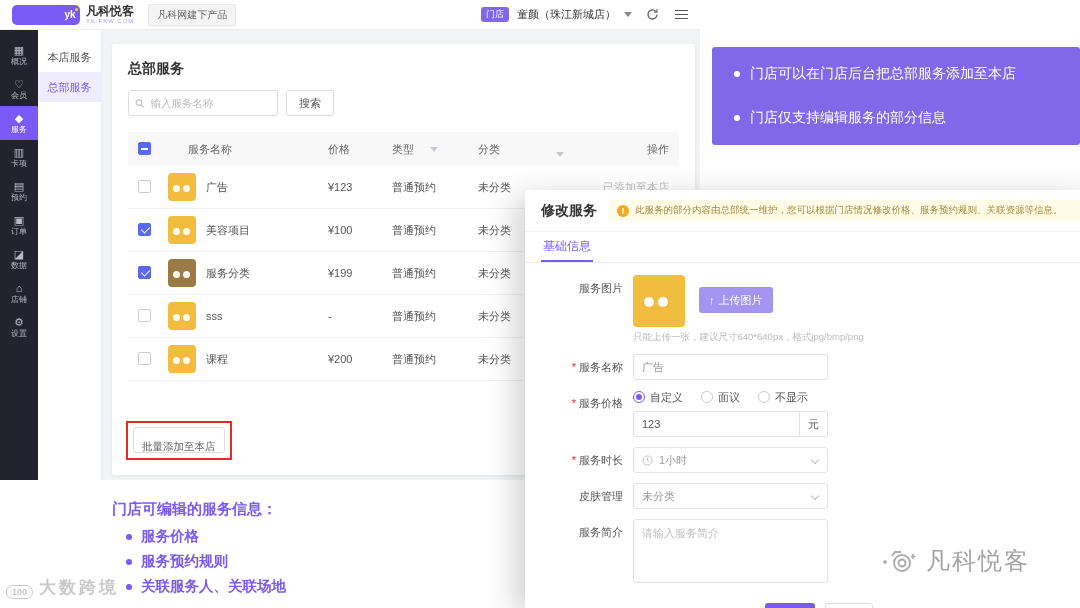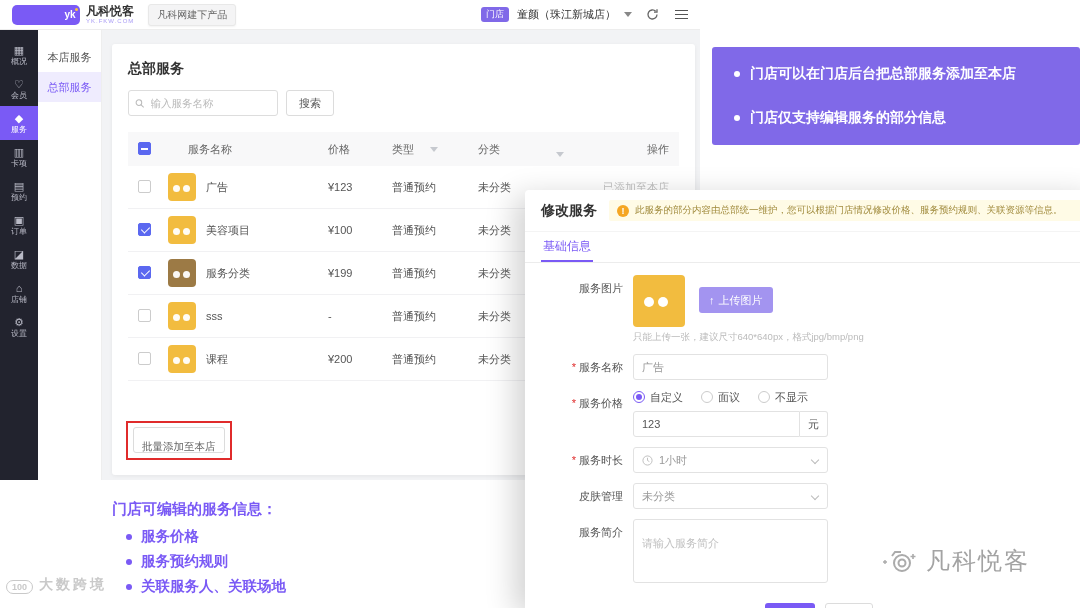--- a/index.html
+++ b/index.html
@@ -79,21 +79,21 @@
   .thumb::after{content:"";position:absolute;left:5px;top:12px;width:7px;height:7px;border-radius:50%;
       background:rgba(255,255,255,.95);box-shadow:10px 0 0 rgba(255,255,255,.95);}
   .action-text{color:#c0c0c0;}
 
   .batch-wrap{position:absolute;left:14px;top:377px;border:2px solid #e02b2b;padding:4px 5px;}
   .btn-plain.small{height:24px;font-size:10.5px;padding:12px 8px;color:#666;}
 
   
   .callout{position:absolute;left:712px;top:47px;width:368px;height:98px;background:#8069e8;border-radius:3px;
            box-sizing:border-box;padding:18px 22px;display:flex;flex-direction:column;justify-content:space-between;z-index:6;}
-  .callout-item{display:flex;align-items:center;gap:10px;color:#fff;font-size:14px;font-weight:700;}
+  .callout-item{display:flex;align-items:center;gap:10px;color:#fff;font-size:14px;font-weight:400;}
   .dot{width:6px;height:6px;border-radius:50%;background:#fff;flex:none;}
 
   
   .modal{position:absolute;left:505px;top:190px;width:575px;height:418px;background:#fff;z-index:10;
          box-shadow:-10px 6px 30px rgba(0,0,0,.18);border-radius:4px 0 0 0;box-sizing:border-box;overflow:hidden;margin-left:20px;}
   .modal-head{display:flex;align-items:center;padding:10px 16px;gap:12px;border-bottom:1px solid #f4f4f4;}
   .modal-head h3{margin:0;font-size:14px;color:#333;font-weight:600;flex:none;}
   .warn{flex:1;background:#fffbe6;padding:4px 8px;font-size:9.5px;color:#a08a3c;display:flex;align-items:center;
         gap:6px;border-radius:2px;white-space:nowrap;overflow:hidden;}
   .warn-icon{flex:none;width:12px;height:12px;border-radius:50%;background:#f5a623;color:#fff;font-size:9px;
@@ -124,38 +124,38 @@
   .radio em{font-style:normal;}
   .price-group{margin-top:7px;display:flex;width:195px;}
   .price-group .txt{width:167px;border-radius:3px 0 0 3px;color:#555;}
   .unit{width:28px;height:26px;border:1px solid #e2e2e2;border-left:none;border-radius:0 3px 3px 0;font-size:11px;
         color:#555;display:flex;align-items:center;justify-content:center;box-sizing:border-box;background:#fff;}
   .select{width:195px;height:26px;border:1px solid #e2e2e2;border-radius:3px;display:flex;align-items:center;gap:6px;
           padding:0 8px;box-sizing:border-box;font-size:11px;color:#999;position:relative;cursor:pointer;}
   .chev{position:absolute;right:9px;top:9px;width:5px;height:5px;border-right:1.5px solid #bbb;
         border-bottom:1.5px solid #bbb;transform:rotate(45deg);}
   .form textarea{width:195px;height:64px;border:1px solid #e2e2e2;border-radius:3px;font-size:11px;color:#555;
-        padding:16px 8px;box-sizing:border-box;resize:none;outline:none;font-family:inherit;}
+        padding:6px 8px;box-sizing:border-box;resize:none;outline:none;font-family:inherit;}
   .form textarea::placeholder{color:#c0c0c0;}
   .modal-footer{padding:6px 0 0 224px;display:flex;gap:10px;}
   .btn-primary{height:22px;padding:0 14px;background:#7a5af5;color:#fff;border:none;border-radius:3px;
                font-size:11px;cursor:pointer;font-family:inherit;}
   .modal-footer .btn-plain{height:22px;font-size:11px;padding:0 12px;}
 
   
   .notes{position:absolute;left:112px;top:500px;z-index:2;}
   .notes-title{font-size:15px;font-weight:bold;color:#7a5af5;margin-bottom:8px;}
   .note-item{display:flex;align-items:center;gap:9px;font-size:14.5px;font-weight:600;color:#7a5af5;
              margin:0 0 6px 14px;}
   .note-dot{width:6px;height:6px;border-radius:50%;background:#7a5af5;flex:none;}
 
   
   .wm-left{position:absolute;left:6px;top:576px;display:flex;align-items:flex-end;gap:6px;z-index:2;}
   .wm-badge{font-size:9px;border:1.5px solid #c9c9c9;border-radius:9px;padding:1px 5px;font-weight:bold;color:#c9c9c9;}
-  .wm-left-text{font-size:14px;letter-spacing:3px;color:#c9c9c9;font-weight:600;}
+  .wm-left-text{font-size:17px;letter-spacing:3px;color:#c9c9c9;font-weight:600;}
   .wm-right{position:absolute;left:882px;top:545px;display:flex;align-items:center;gap:8px;z-index:11;}
   .wm-right-text{font-size:24px;color:#a3a3a3;letter-spacing:2px;}
 </style>
 </head>
 <body>
 
 <div class="canvas">
 
   <header class="topbar">
     <div class="logo">

